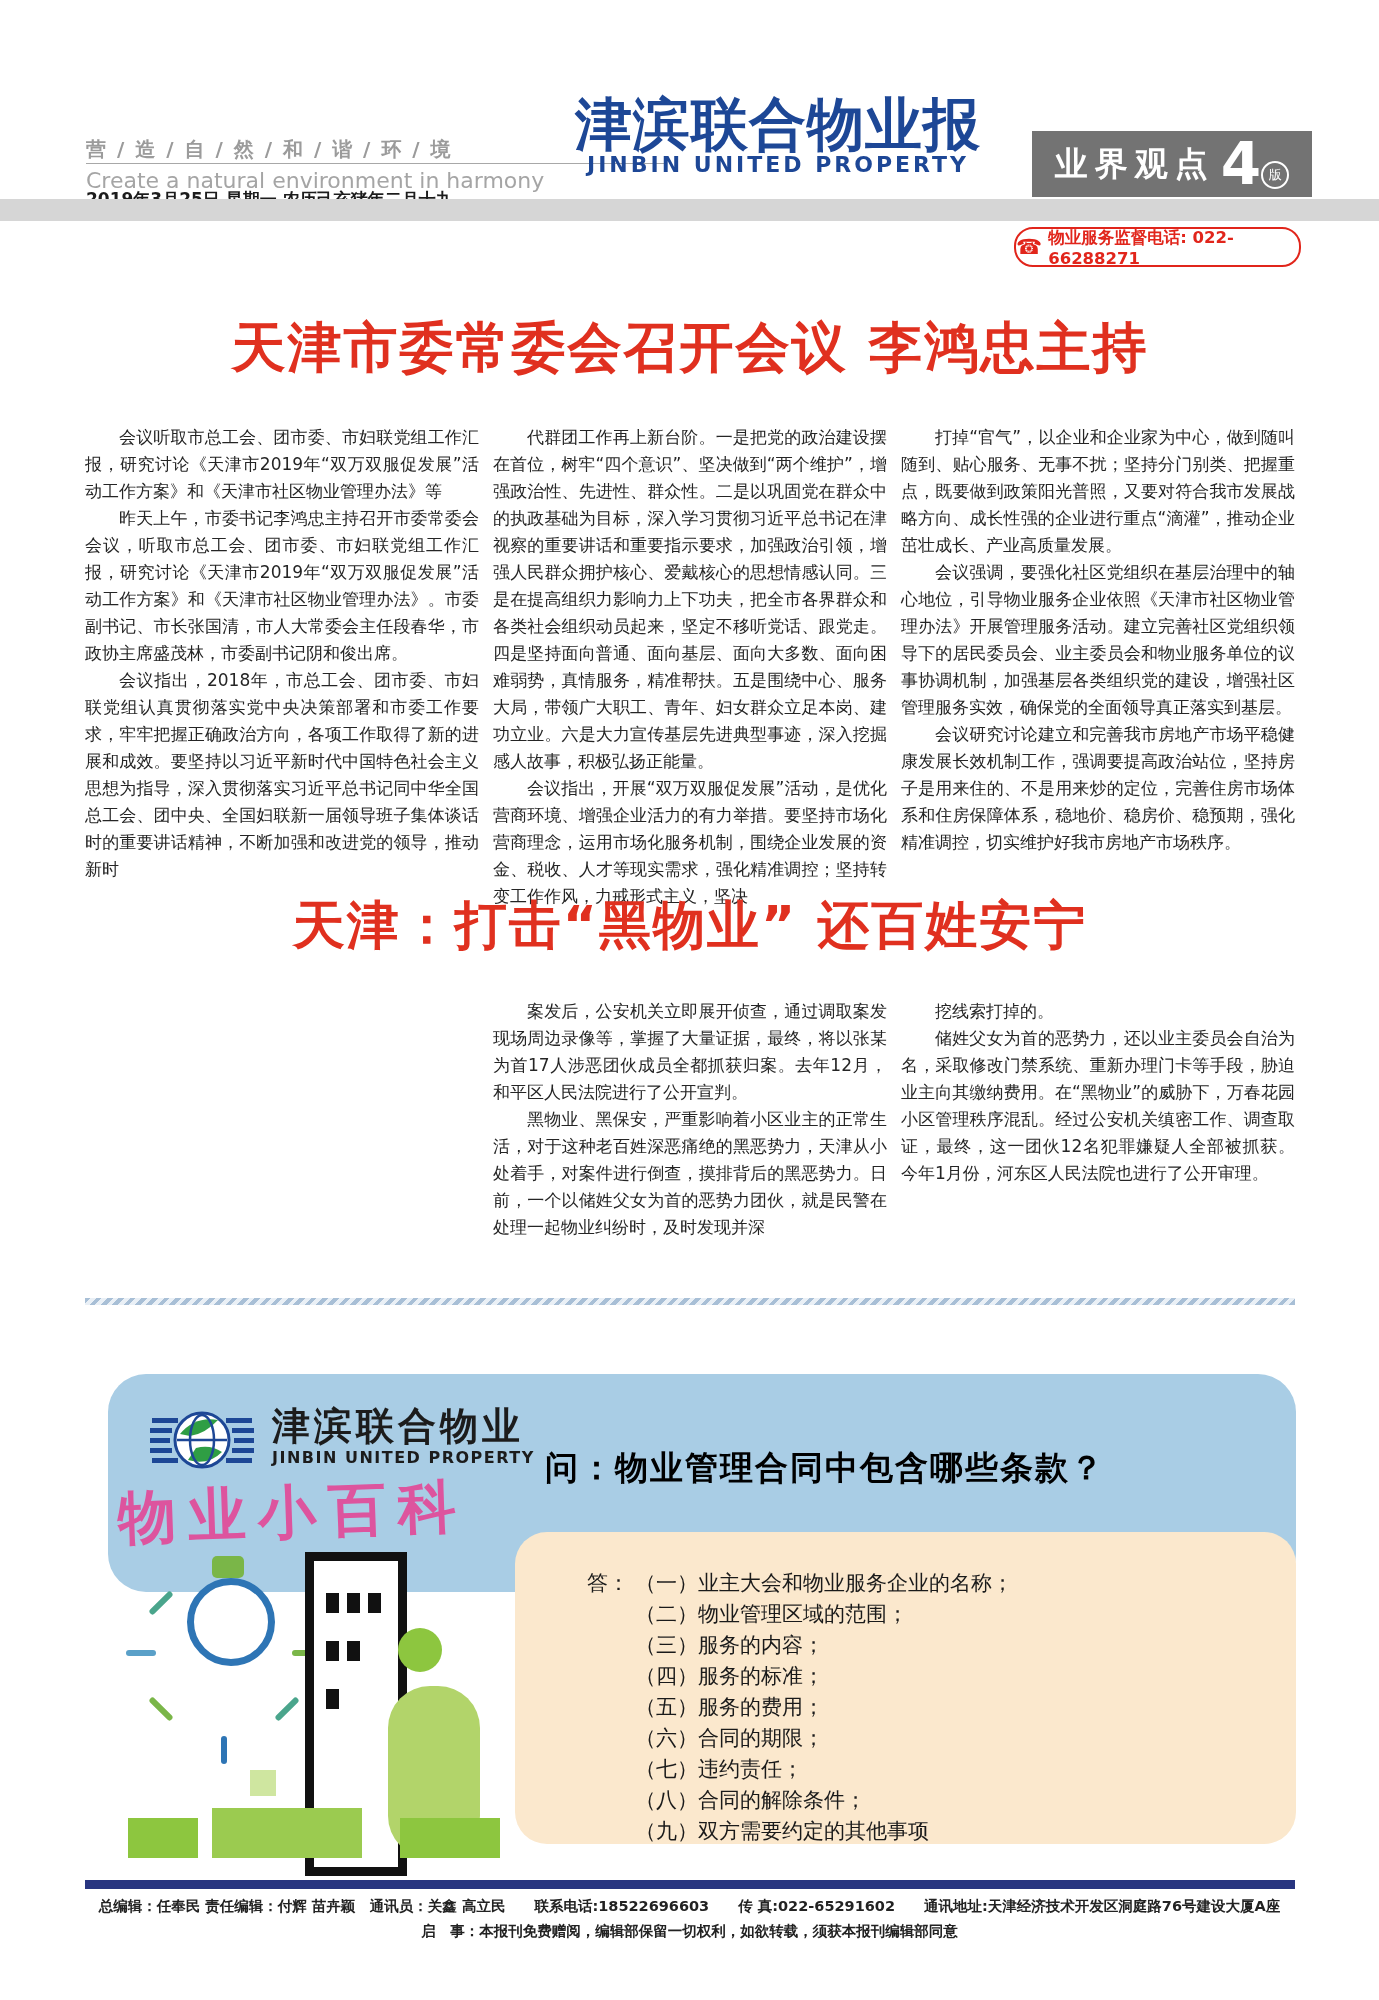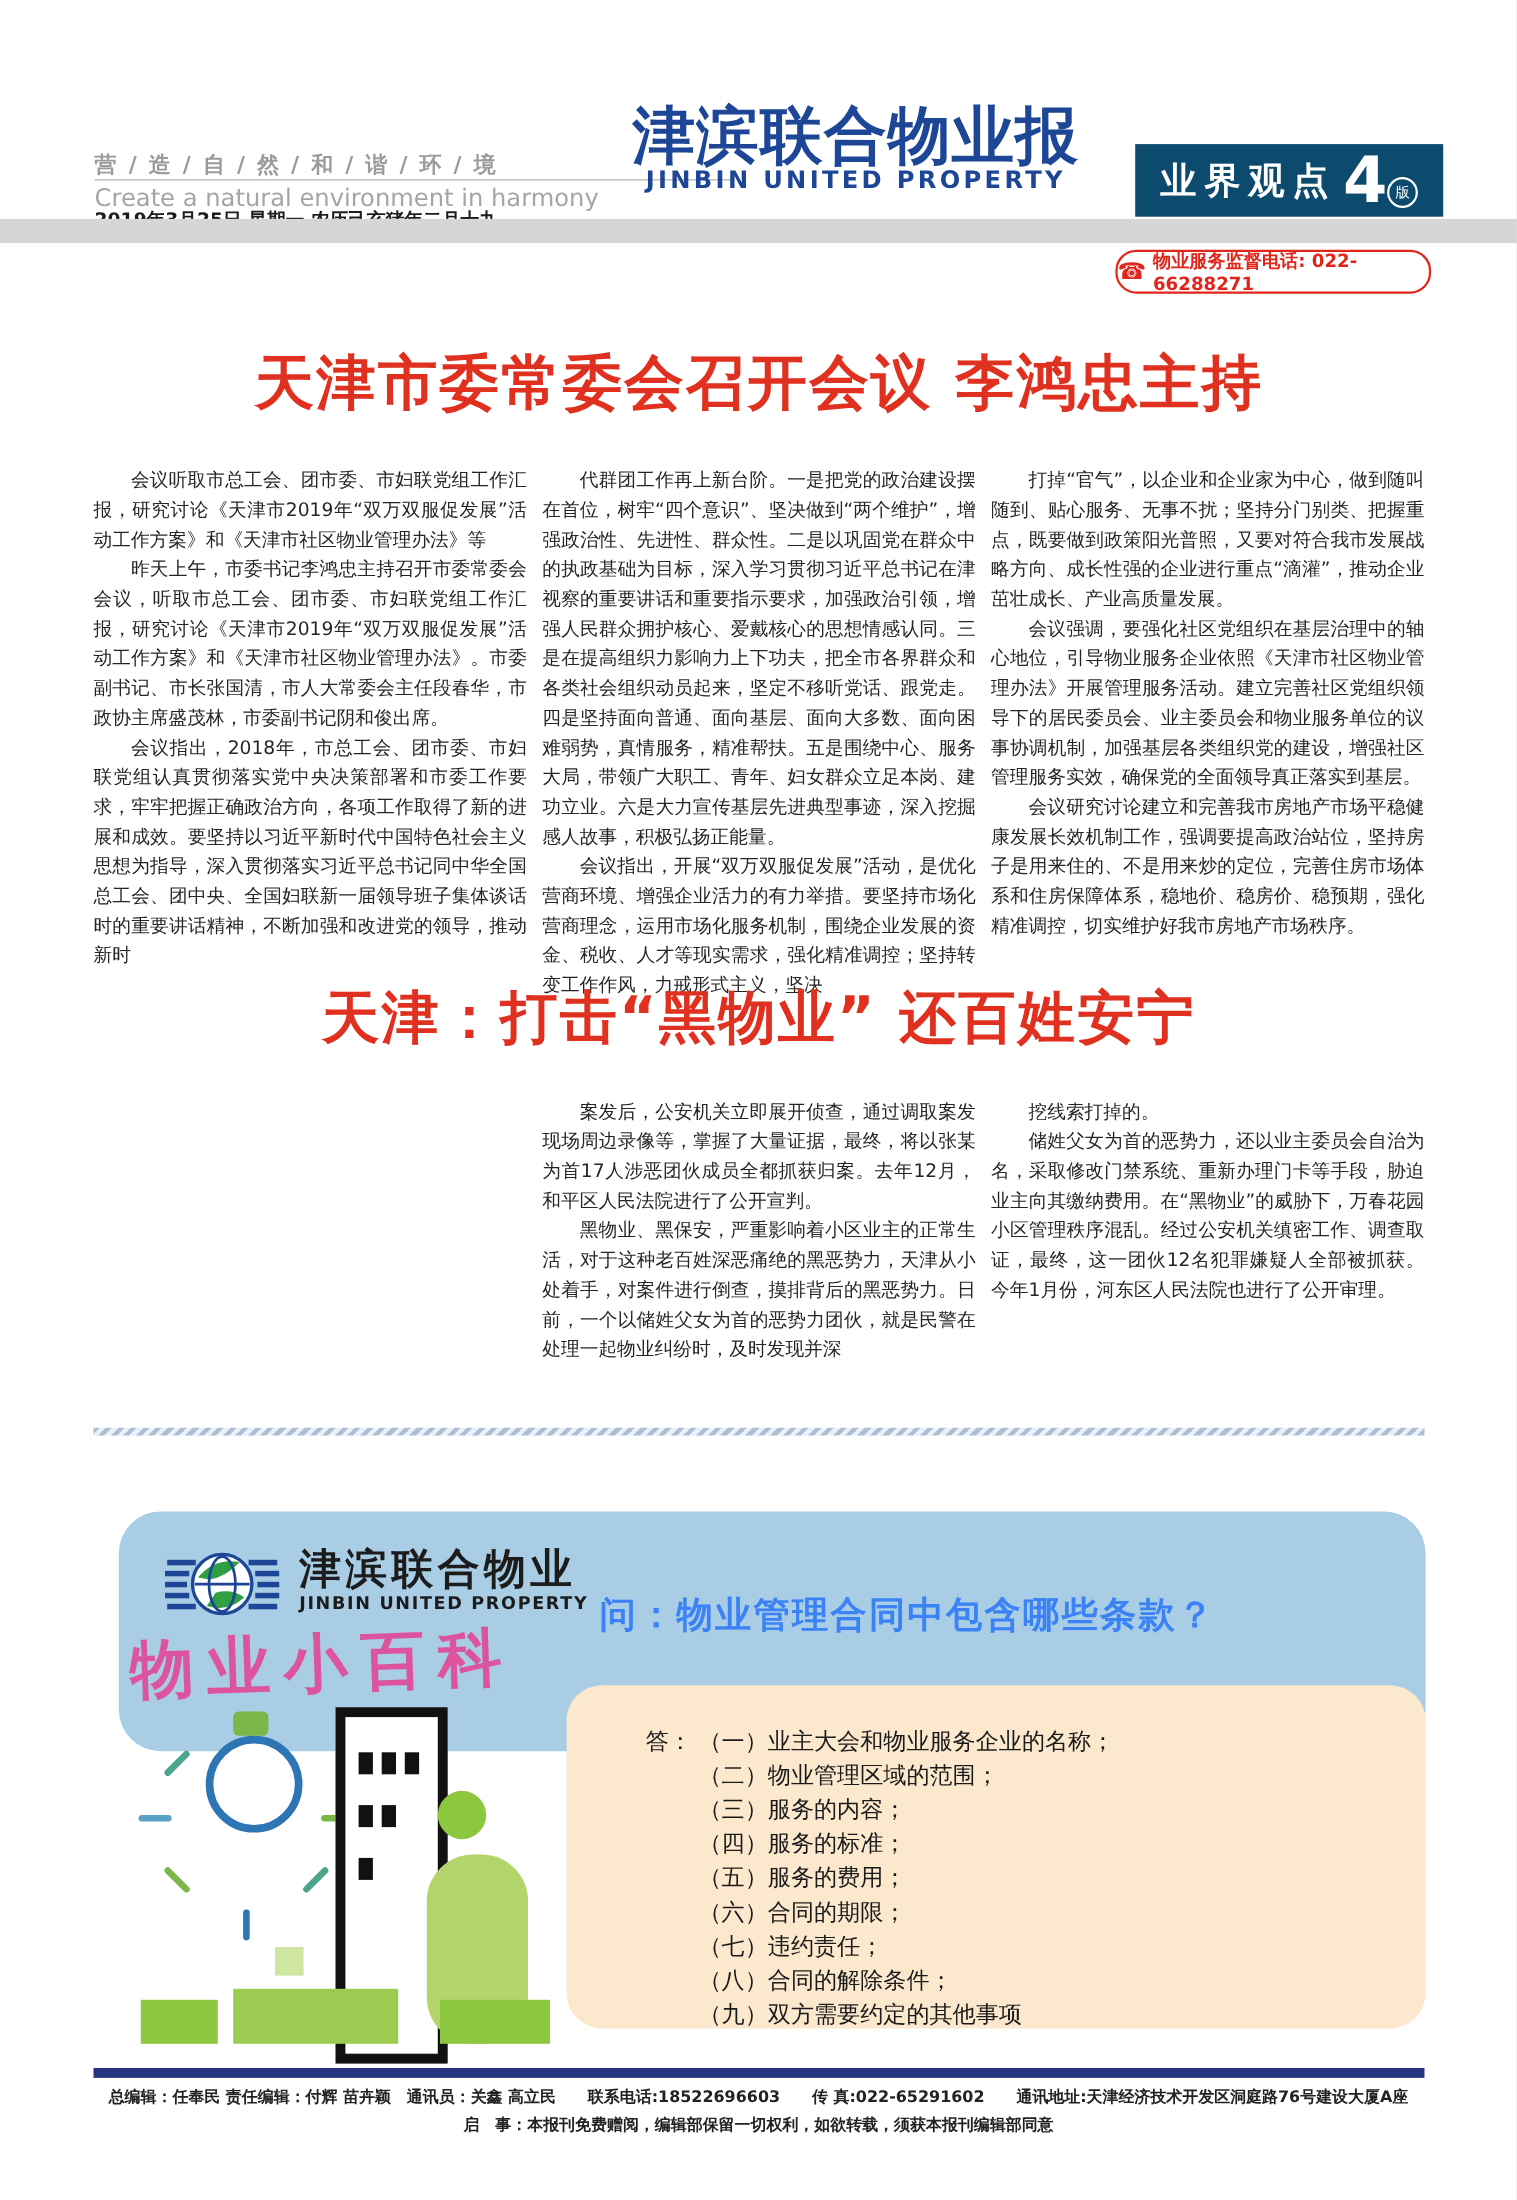--- a/index.html
+++ b/index.html
@@ -9,21 +9,21 @@
     overflow:hidden;margin:0 auto;
   }
   
   .slogan-cn{position:absolute;left:86px;top:136px;font-size:20px;font-weight:bold;color:#9b9b9b;letter-spacing:2px;}
   .slogan-line{position:absolute;left:86px;top:163px;width:580px;height:1px;background:#a8a8a8;}
   .slogan-en{position:absolute;left:86px;top:168px;font-size:22px;color:#a5a5a5;}
   .date-line{position:absolute;left:86px;top:188px;font-size:17px;color:#1c1c1c;font-weight:600;}
   .masthead{position:absolute;left:543px;top:94px;width:470px;text-align:center;color:#1d4796;}
   .masthead-cn{font-size:57px;font-weight:900;letter-spacing:1px;line-height:60px;}
   .masthead-en{font-size:22px;font-weight:900;letter-spacing:3px;margin-top:-2px;}
-  .section-box{position:absolute;left:1032px;top:131px;width:280px;height:66px;background:#0c4a6e;
+  .section-box{position:absolute;left:1032px;top:131px;width:280px;height:66px;background:#737373;
     display:flex;align-items:center;justify-content:center;color:#fff;}
   .section-label{font-size:33px;font-weight:900;letter-spacing:7px;}
   .page-num{font-size:58px;font-weight:900;line-height:58px;margin-left:6px;}
   .page-unit{width:24px;height:24px;border:2px solid #fff;border-radius:50%;font-size:13px;
     display:flex;align-items:center;justify-content:center;margin-top:22px;}
   .gray-band{position:absolute;left:0;top:199px;width:1379px;height:22px;background:#d6d6d6;}
   .hotline-box{position:absolute;left:1014px;top:227px;width:283px;height:36px;border:2px solid #e1251b;
     border-radius:19px;display:flex;align-items:center;justify-content:center;gap:6px;
     color:#e1251b;font-size:16.5px;font-weight:bold;background:#fff;}
   .phone-icon{font-size:21px;line-height:21px;}
@@ -38,21 +38,21 @@
   .cx1{left:85px;} .cx2{left:493px;} .cx3{left:901px;}
   .divider{position:absolute;left:85px;top:1298px;width:1210px;height:7px;
     background:repeating-linear-gradient(135deg,#a8bfd6 0 4px,#eaf0f6 4px 8px);}
   
   .blue-panel{position:absolute;left:108px;top:1374px;width:1188px;height:218px;background:#a9cde5;border-radius:38px;}
   .logo-row{position:absolute;left:150px;top:1404px;display:flex;align-items:flex-start;gap:18px;z-index:2;}
   .logo-text-cn{font-size:38px;font-weight:900;color:#1c1c1c;letter-spacing:4px;line-height:44px;}
   .logo-text-en{font-size:16px;font-weight:900;color:#1c1c1c;letter-spacing:1.5px;}
   .ency-title{position:absolute;left:118px;top:1474px;font-size:58px;font-weight:900;color:#dd549e;
     letter-spacing:12px;transform:rotate(-2deg);z-index:2;}
-  .question{position:absolute;left:545px;top:1446px;font-size:33px;font-weight:900;color:#3b82f6;letter-spacing:2px;z-index:2;}
+  .question{position:absolute;left:545px;top:1446px;font-size:33px;font-weight:900;color:#000000;letter-spacing:2px;z-index:2;}
   .peach-panel{position:absolute;left:515px;top:1532px;width:781px;height:312px;background:#fbe8cd;border-radius:32px;z-index:1;}
   .answer{position:relative;margin:36px 40px 0 120px;font-size:21px;line-height:31px;color:#1a1a1a;}
   .answer-prefix{position:absolute;left:-48px;top:0;}
   .answer-items p{margin:0;text-indent:0;}
   
   .ill{position:absolute;z-index:2;}
   .bulb-cap{left:212px;top:1556px;width:32px;height:22px;background:#7ab648;border-radius:5px;}
   .bulb-circle{left:187px;top:1578px;width:74px;height:74px;border:7px solid #2e75b5;border-radius:50%;background:#fff;}
   .dash{position:absolute;width:30px;height:6px;border-radius:3px;z-index:2;}
   .d1{left:126px;top:1650px;background:#5aa0c8;}

